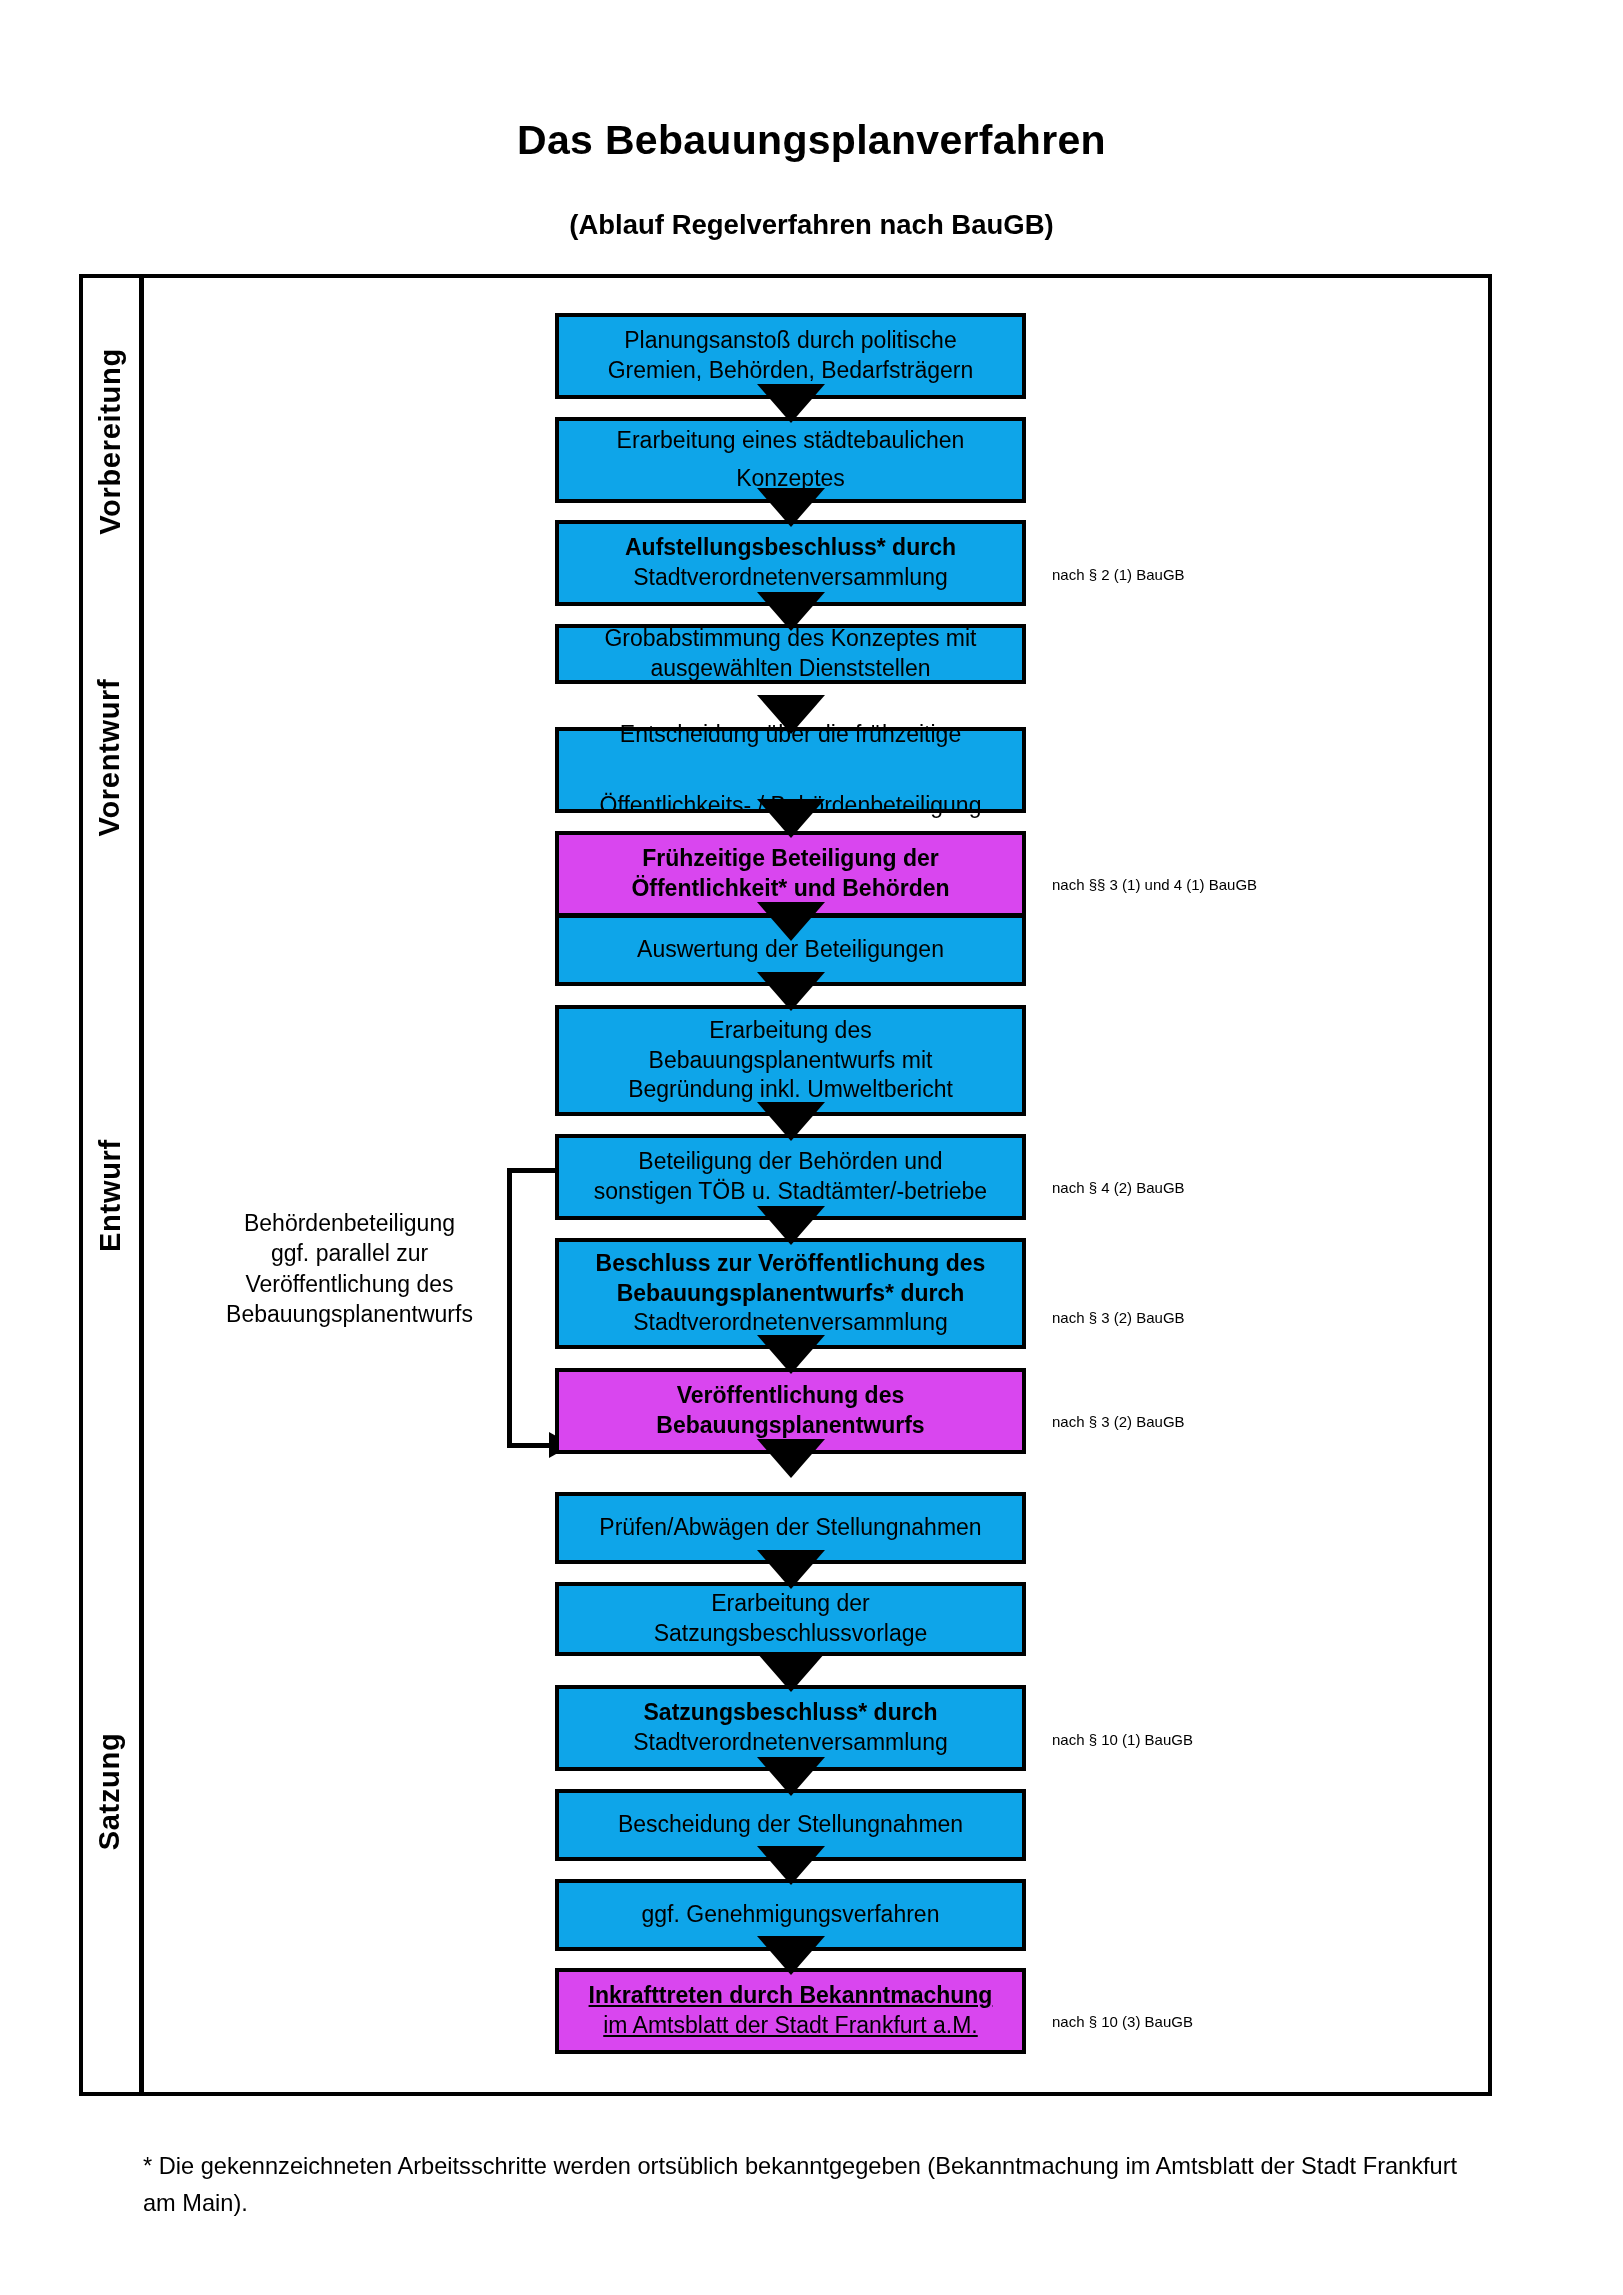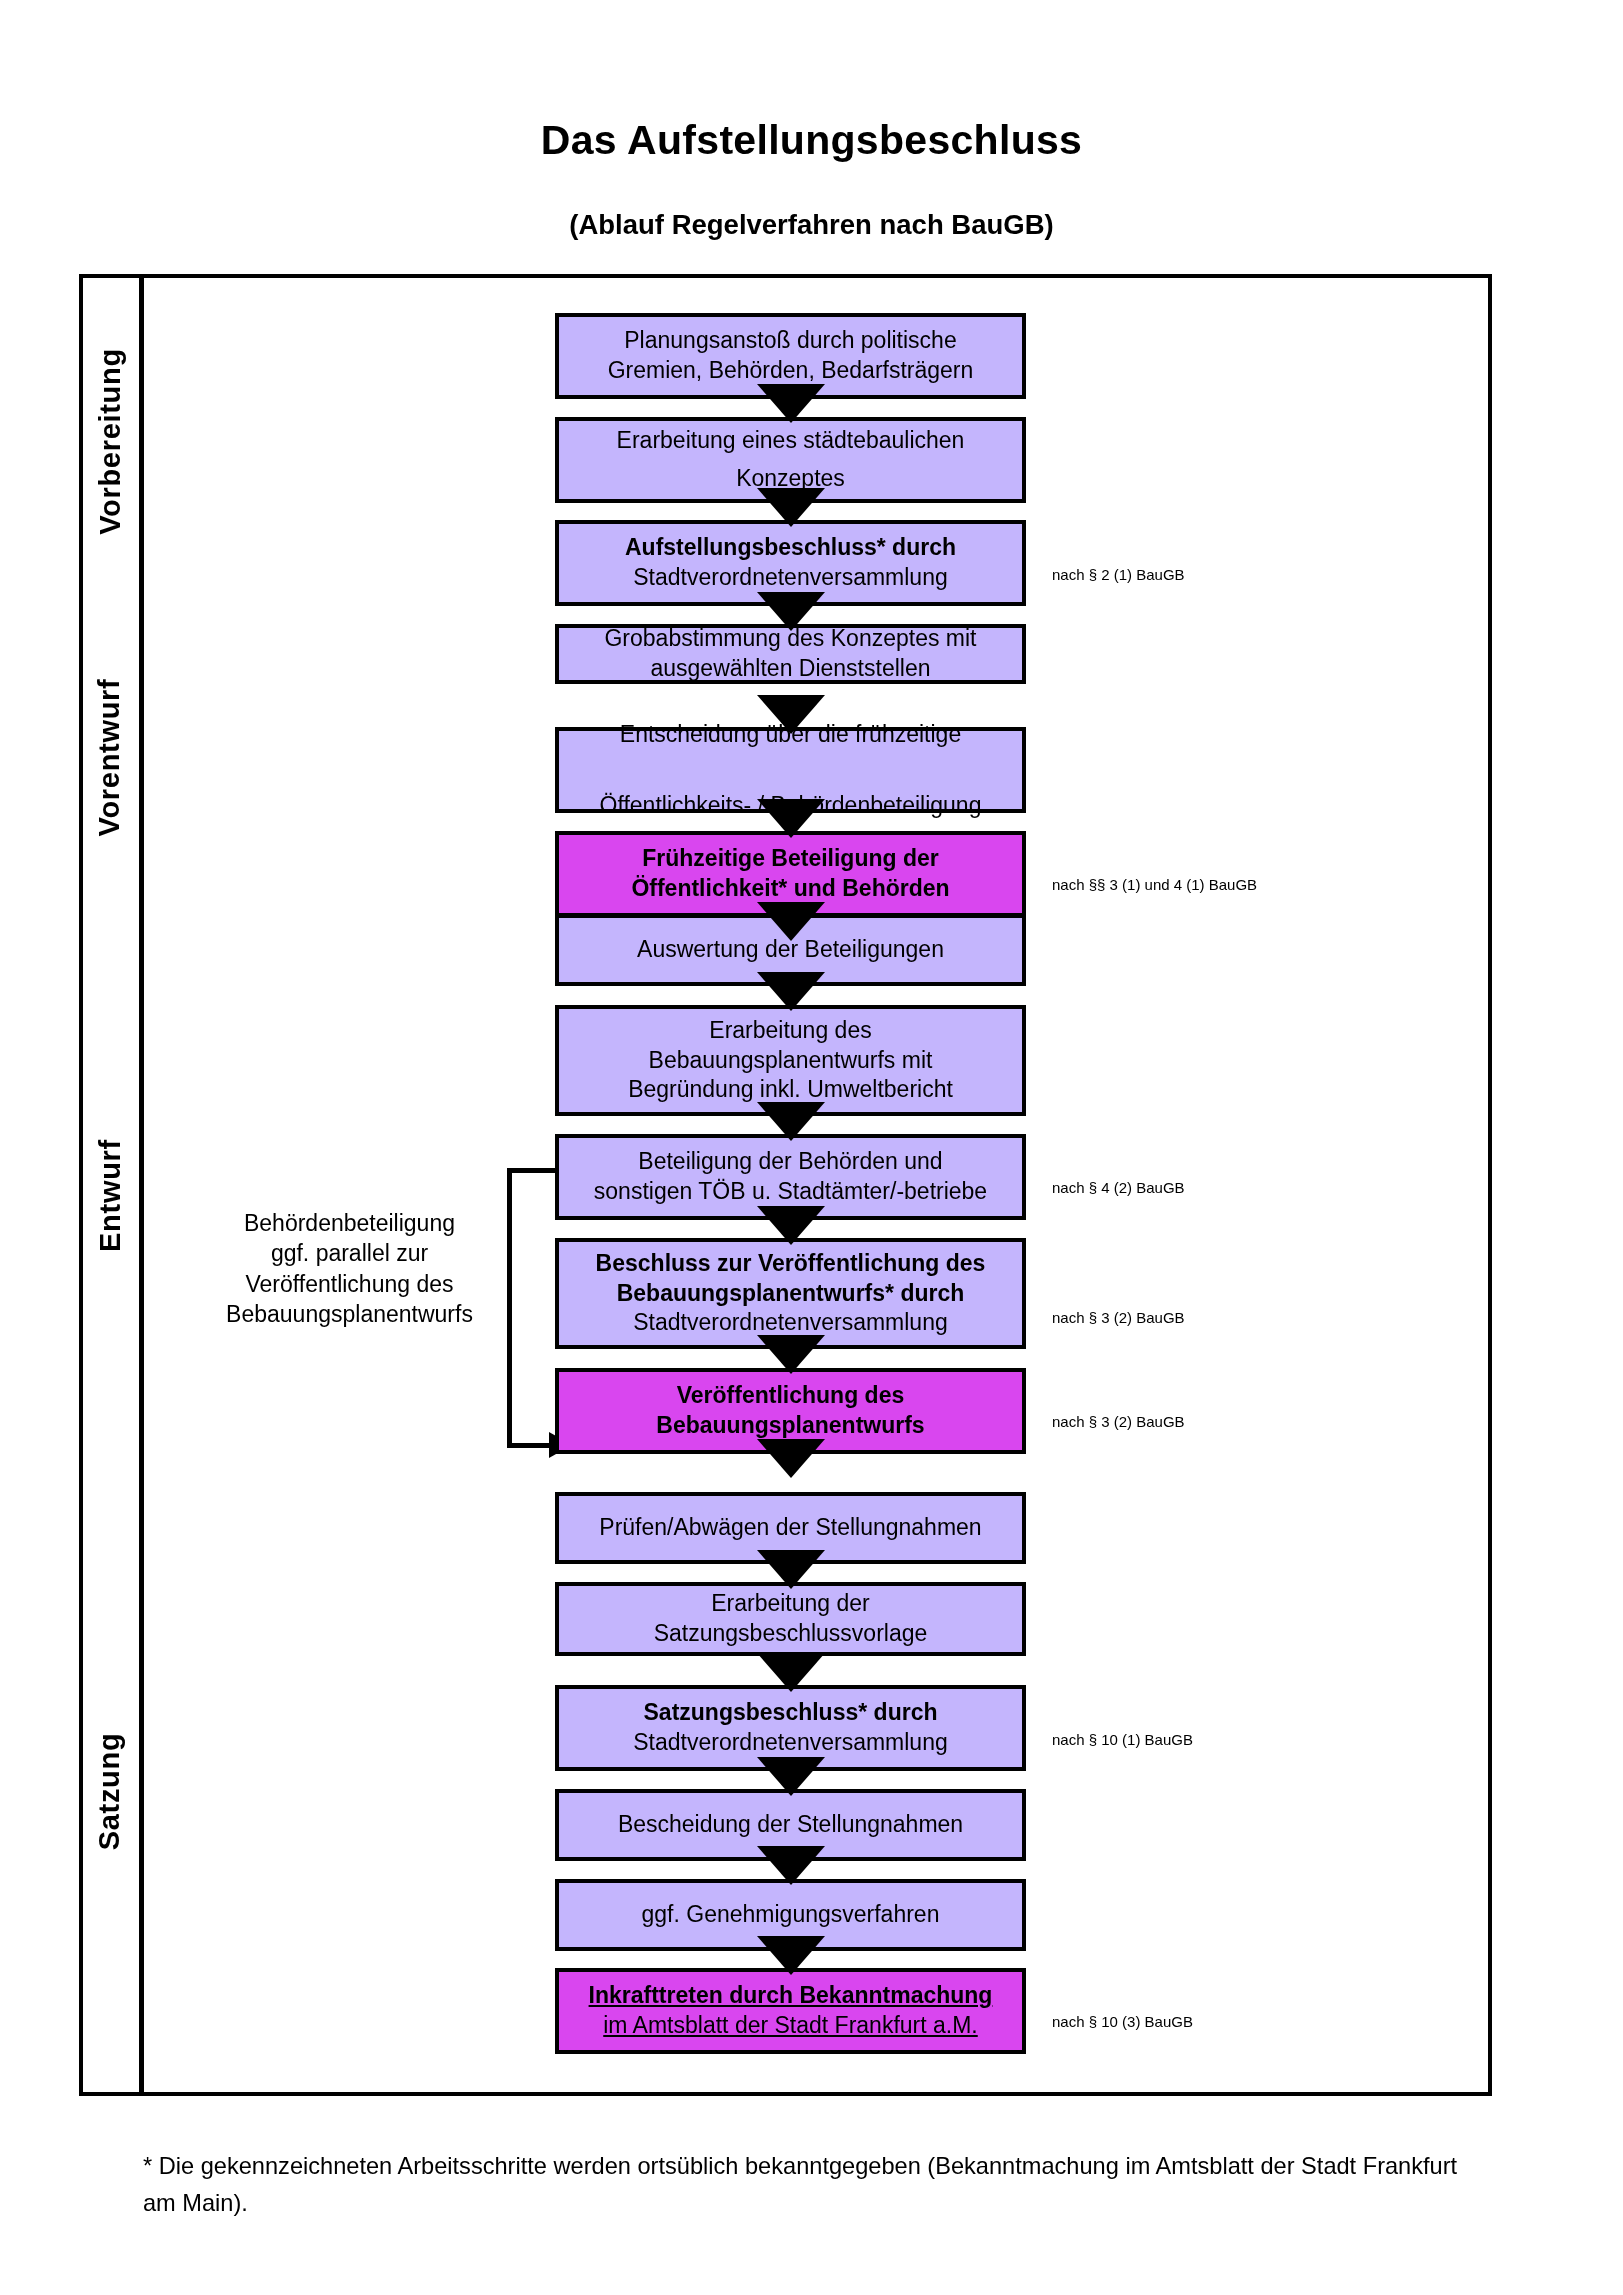--- a/index.html
+++ b/index.html
@@ -56,21 +56,21 @@
     white-space:nowrap;
     display:block;
   }
 
   
   .node{
     position:absolute;
     left:555px; width:471px;
     border:4.6px solid #000;
     box-sizing:border-box;
-    background:#c4b5fd;
+    background:#0ea5e9;
     display:flex; flex-direction:column;
     align-items:center; justify-content:center;
     text-align:center;
     font-size:23px;
     line-height:1.30;
     padding:0 6.5px;
     z-index:5;
   }
   .node.blue{ background:#d946ef; }
   .node .ln{ display:block; white-space:nowrap; }
@@ -111,21 +111,21 @@
 
   
   #footnote{
     position:absolute; left:143px; top:2148px; width:1348px;
     font-size:23.6px; line-height:1.55;
   }
 </style>
 </head>
 <body>
 
-<div id="title">Das Aufstellungsbeschluss</div>
+<div id="title">Das Bebauungsplanverfahren</div>
 <div id="subtitle">(Ablauf Regelverfahren nach BauGB)</div>
 
 <div id="lanes-layer">
     <div class="lane" style="top: 274px; height: 335px; background: rgb(241, 241, 241);"></div>
     <div class="lane" style="top: 609px; height: 297px; background: rgb(230, 230, 230);"></div>
     <div class="lane-rule" style="top: 609px;"></div>
     <div class="lane" style="top: 905px; height: 581px; background: rgb(217, 217, 217);"></div>
     <div class="lane-rule" style="top: 905px;"></div>
     <div class="lane" style="top: 1486px; height: 610px; background: rgb(191, 191, 191);"></div>
     <div class="lane-rule" style="top: 1486px;"></div>

